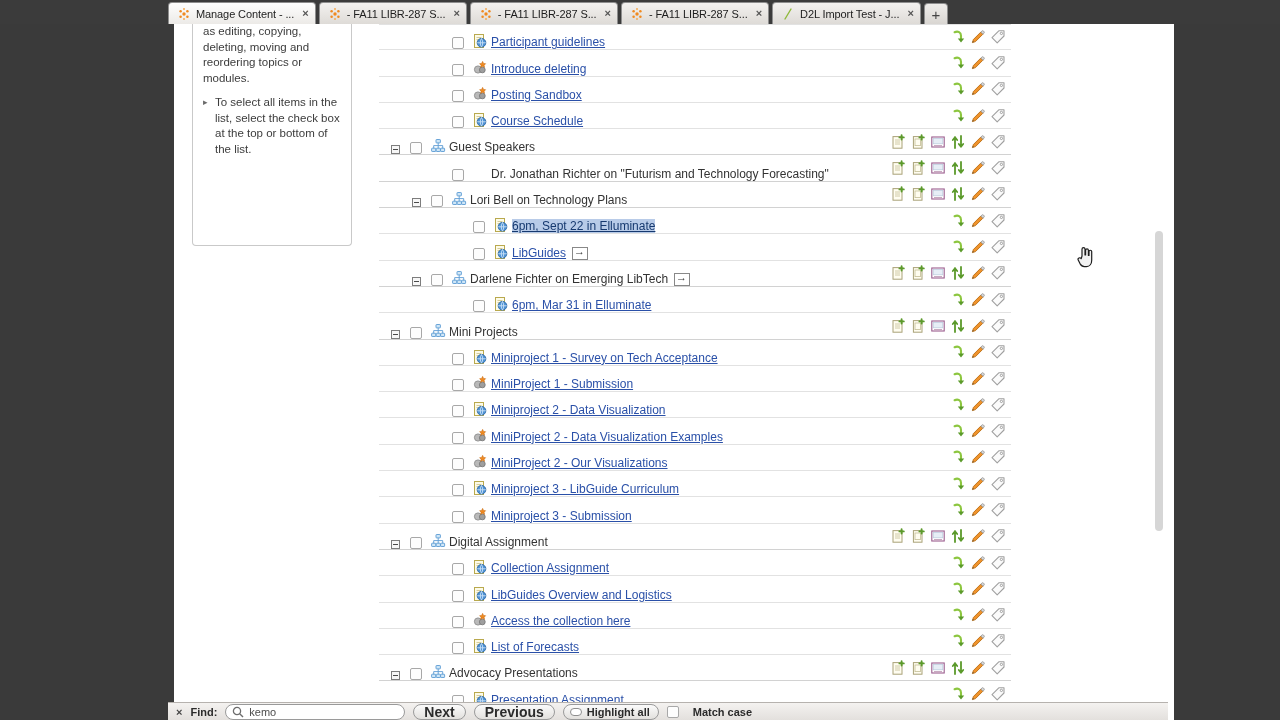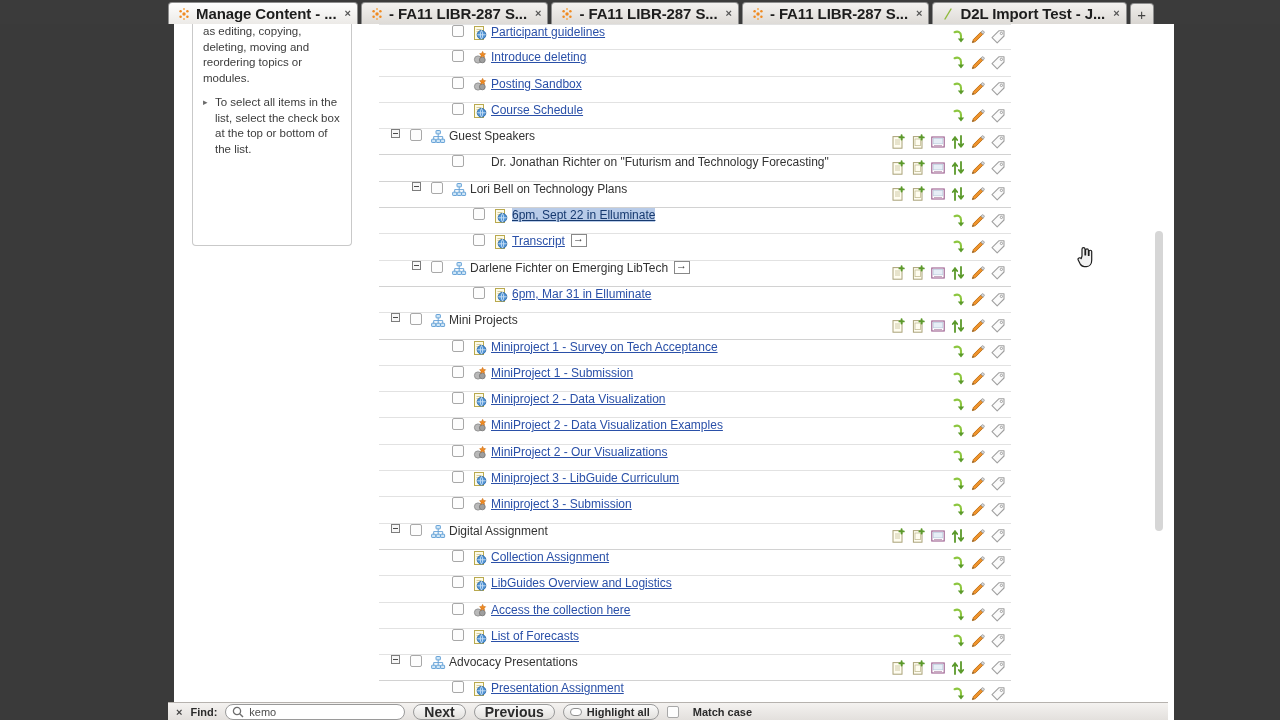--- a/index.html
+++ b/index.html
@@ -36,21 +36,21 @@
     color: #1d1d1d;
     white-space: nowrap;
   }
   .tab.active {
     background: linear-gradient(to bottom, #fefefe 0%, #eceae7 100%);
   }
   .tab .favicon {
     width: 14px; height: 14px; margin-right: 5px; flex: 0 0 14px;
     position: relative;
   }
-  .tab .tablabel { font-weight: bold; font-size: 15px; letter-spacing: -0.1px; }
+  .tab .tablabel { font-weight: normal; font-size: 11px; letter-spacing: -0.1px; }
   .tab .tabclose {
     margin-left: 8px; color: #555; font-size: 11px; font-weight: bold;
     line-height: 1;
   }
   .newtab {
     width: 24px; height: 21px;
     border-radius: 4px 4px 0 0;
     background: linear-gradient(to bottom, #efedea 0%, #d9d6d2 100%);
     border: 1px solid #8e8e8e; border-bottom: none;
     display: flex; align-items: center; justify-content: center;
@@ -92,21 +92,21 @@
   }
 
   
   .listwrap {
     position: absolute; left: 205px; top: 0; width: 632px;
   }
   .row {
     position: relative;
     height: 26.3px;
     border-bottom: 1px solid #e2e2e2;
-    display: flex; align-items: flex-start;
+    display: flex; align-items: flex-end;
   }
   .row.module { border-bottom: 1px solid #d2d2d2; }
   .row:first-child { border-top: 1px solid #e2e2e2; }
 
   .cellToggle { width: 20px; flex: 0 0 20px; display:flex; justify-content:center; }
   .cellCheck  { width: 22px; flex: 0 0 22px; display:flex; justify-content:center; }
   .cellIcon   { width: 22px; flex: 0 0 22px; display:flex; justify-content:center; }
   .title { font-size: 12px; color: #333; white-space: nowrap; }
   .titlelink {
     font-size: 12px; color: #2a50a8; text-decoration: underline;
@@ -684,21 +684,21 @@
             <span>
               <svg class="ic" viewBox="0 0 16 16">
                 <rect x="2.5" y="1.5" width="9" height="13" fill="#fdfbe8" stroke="#b9a94e" stroke-width="1"></rect>
                 <line x1="4.5" y1="4.5" x2="9.5" y2="4.5" stroke="#c9bf86" stroke-width=".8"></line>
                 <line x1="4.5" y1="6.5" x2="9.5" y2="6.5" stroke="#c9bf86" stroke-width=".8"></line>
                 <circle cx="9.5" cy="9.8" r="4.3" fill="#4f93d6" stroke="#2c6aa8" stroke-width="1"></circle>
                 <path d="M5.2 9.8h8.6M9.5 5.5c1.6 1.9 1.6 6.7 0 8.6M9.5 5.5c-1.6 1.9-1.6 6.7 0 8.6" fill="none" stroke="#d8eaf9" stroke-width=".8"></path>
               </svg>
             </span>
           </div>
-          <span class="titlelink">Transcript</span>
+          <span class="titlelink">LibGuides</span>
           <span class="arrowbox"></span>
           <div class="actions">
             <span>
               <svg class="ic" viewBox="0 0 16 16">
                 <path d="M4.6 3.2c3.4-1.6 6.4 0.2 6.4 3.6v4.4" fill="none" stroke="#8cc63f" stroke-width="2.1" stroke-linecap="round"></path>
                 <path d="M7.8 9.6l3.2 4 3.2-4z" fill="#5b9a2b"></path>
               </svg>
             </span>
             <span>
               <svg class="ic" viewBox="0 0 16 16">

